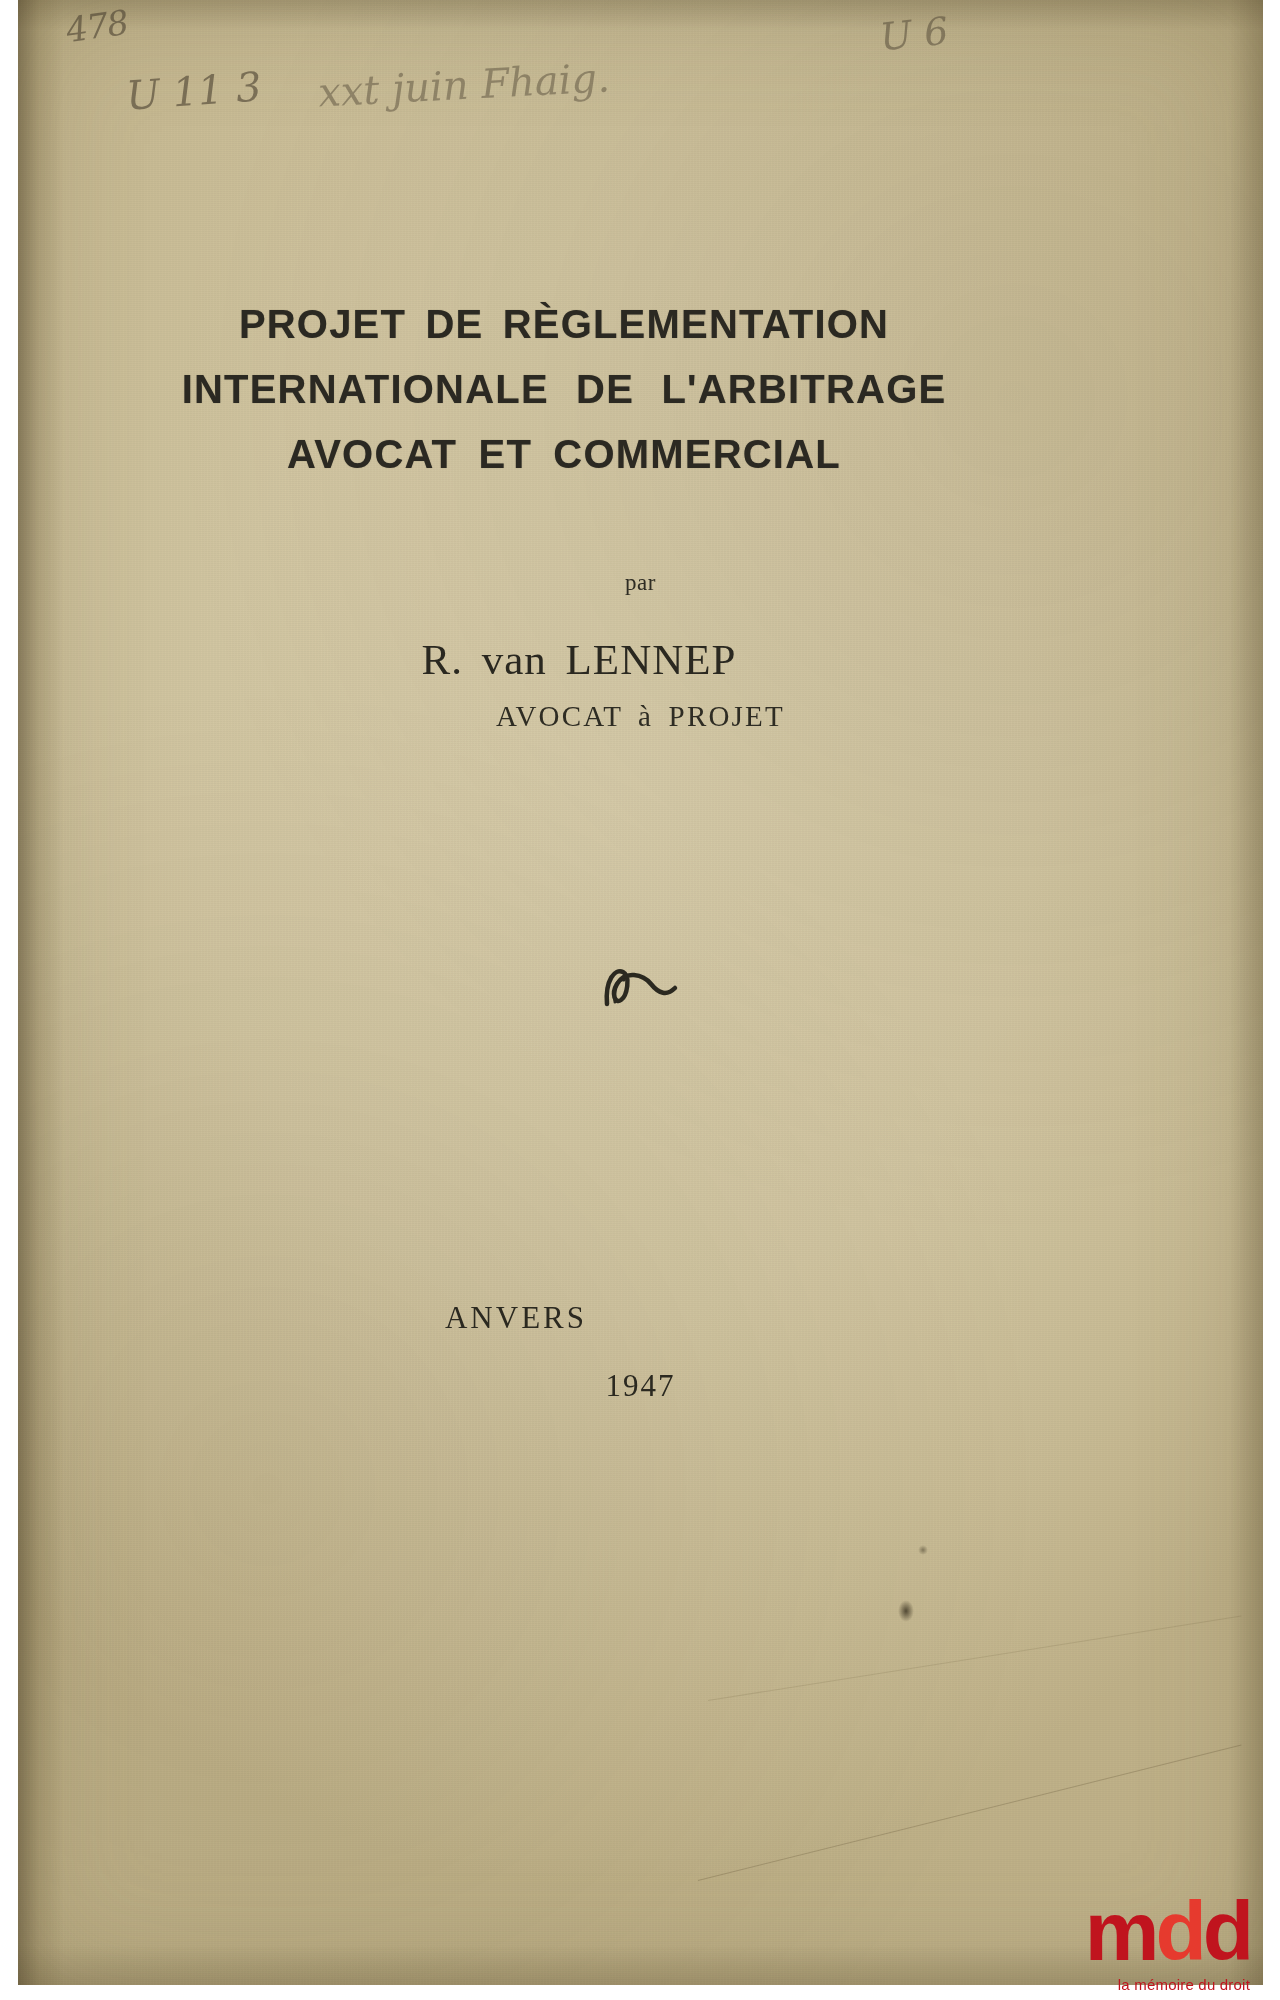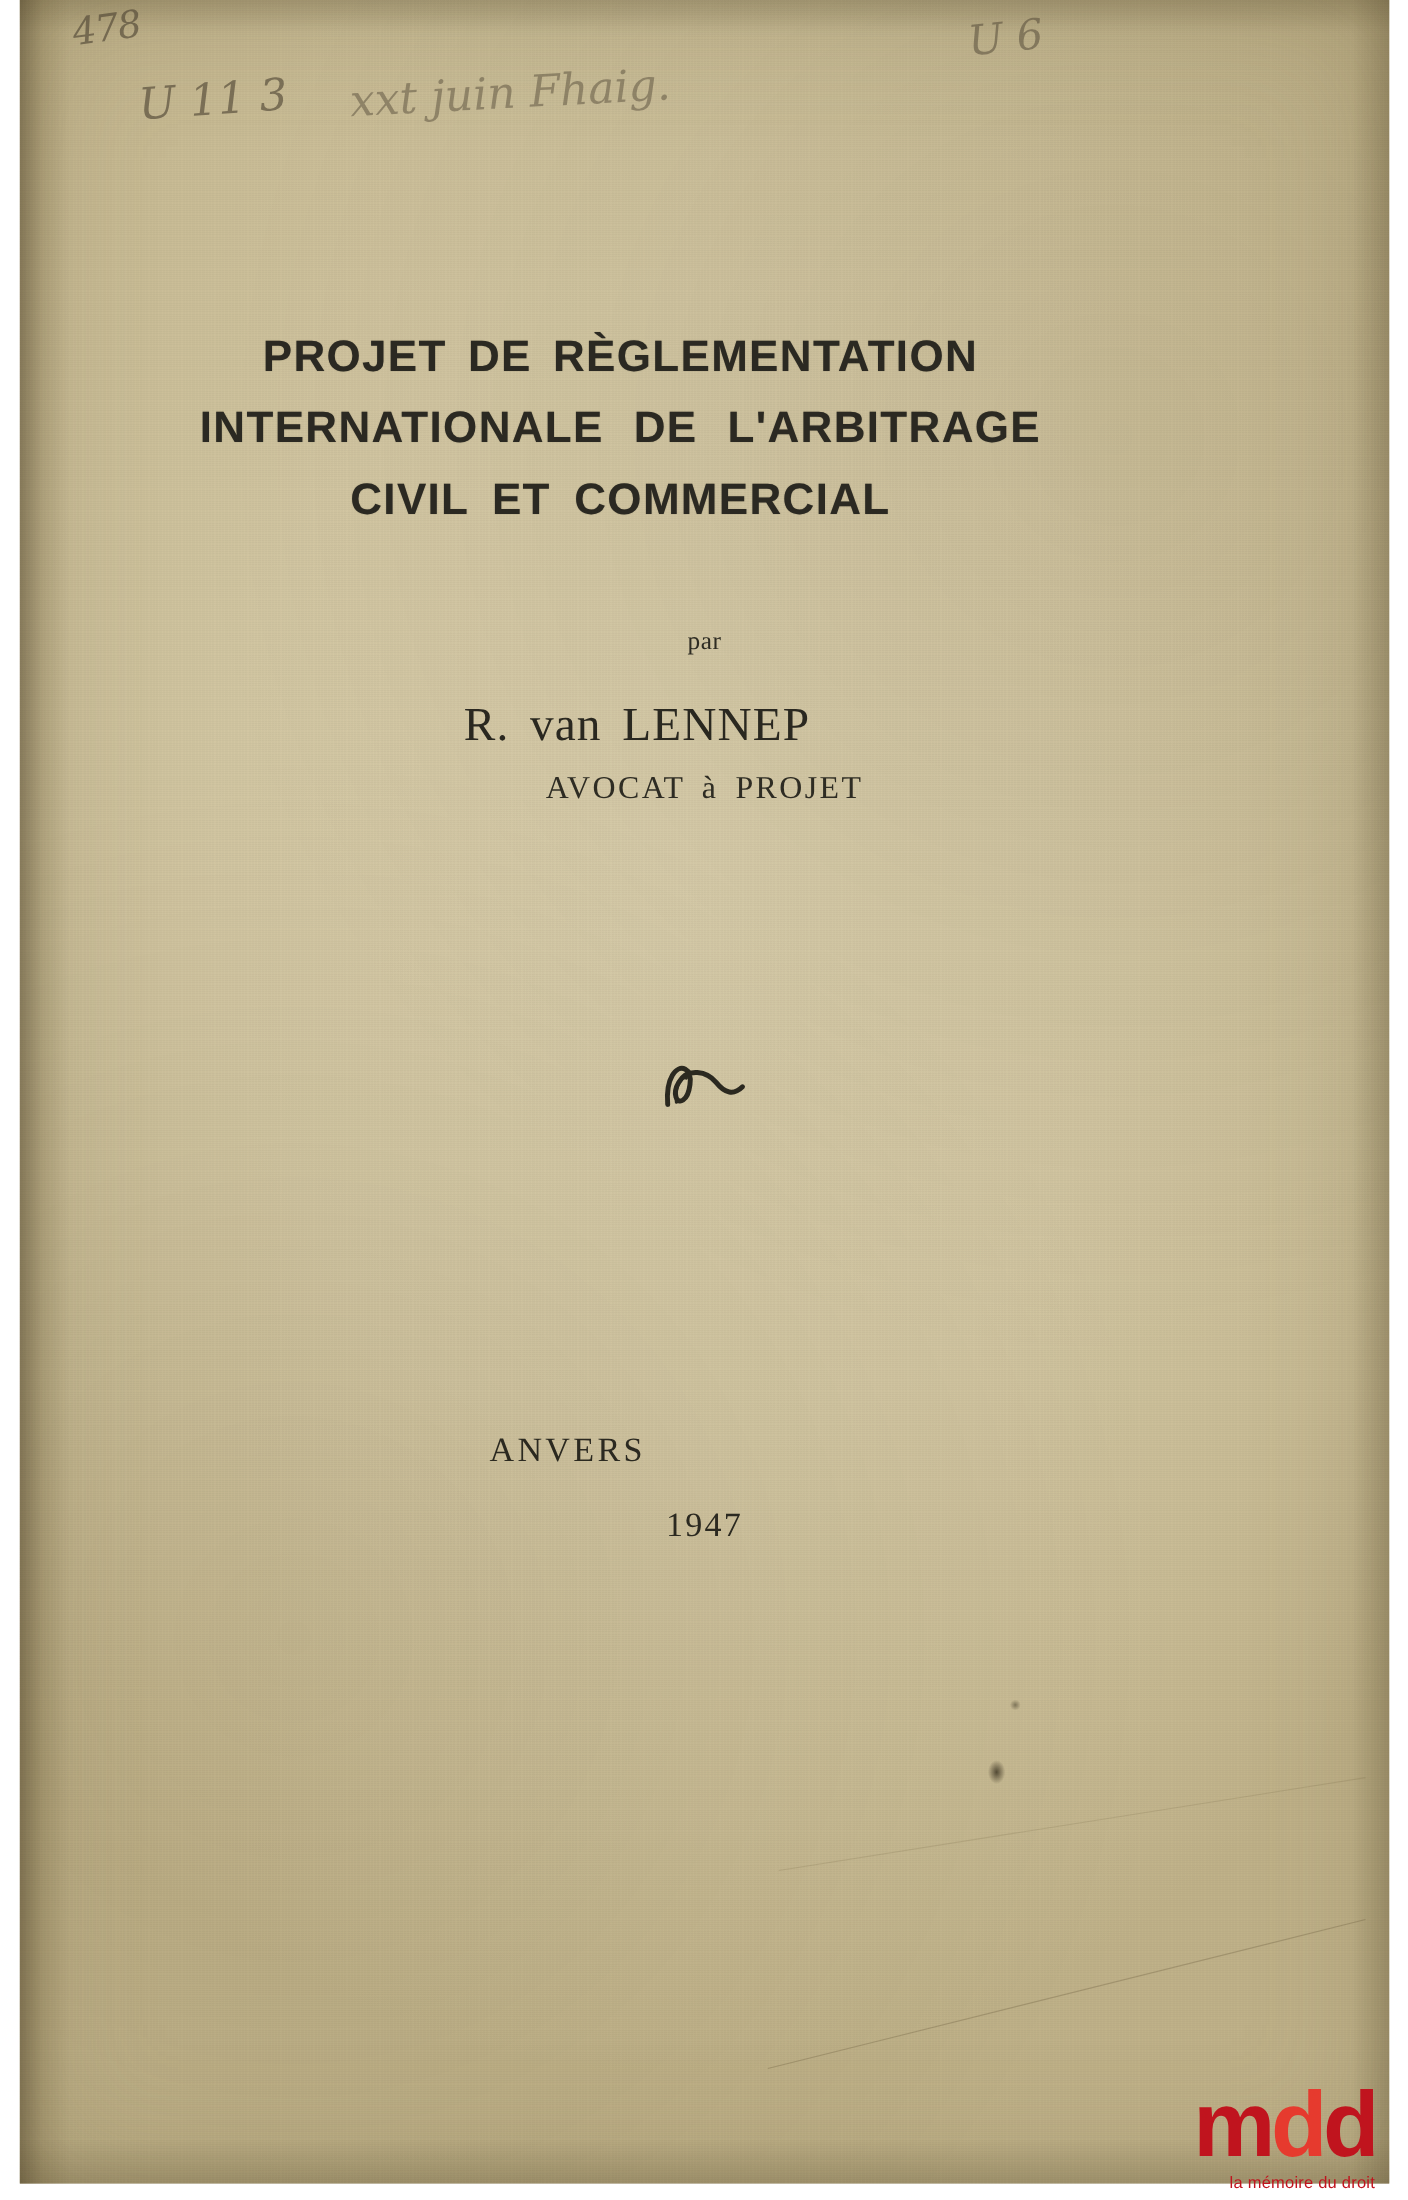--- a/index.html
+++ b/index.html
@@ -237,21 +237,21 @@
     <div class="smudge2"></div>
 
     <div class="handwriting hw-1">478</div>
     <div class="handwriting hw-2">U 11 3</div>
     <div class="handwriting hw-3">xxt juin Fhaig.</div>
     <div class="handwriting hw-4">U 6</div>
 
     <div class="title-block">
       <div class="title-line l1">PROJET DE RÈGLEMENTATION</div>
       <div class="title-line l2">INTERNATIONALE DE L'ARBITRAGE</div>
-      <div class="title-line l3">CIVIL ET COMMERCIAL</div>
+      <div class="title-line l3">AVOCAT ET COMMERCIAL</div>
     </div>
 
     <div class="byline-par">par</div>
     <div class="author">R. van LENNEP</div>
     <div class="author-role">AVOCAT à PROJET</div>
 
     <div class="ornament">
       <svg width="140" height="70" viewBox="0 0 140 70" aria-hidden="true">
         <path d="M36 54 C34 30 44 18 52 22 C60 26 56 46 50 50 C44 54 40 44 46 34 C54 20 72 24 80 34 C88 44 96 46 104 38" fill="none" stroke="#2b2920" stroke-width="4.5" stroke-linecap="round"></path>
         <path d="M44 52 C42 36 48 28 53 30" fill="none" stroke="#2b2920" stroke-width="3" stroke-linecap="round"></path>

